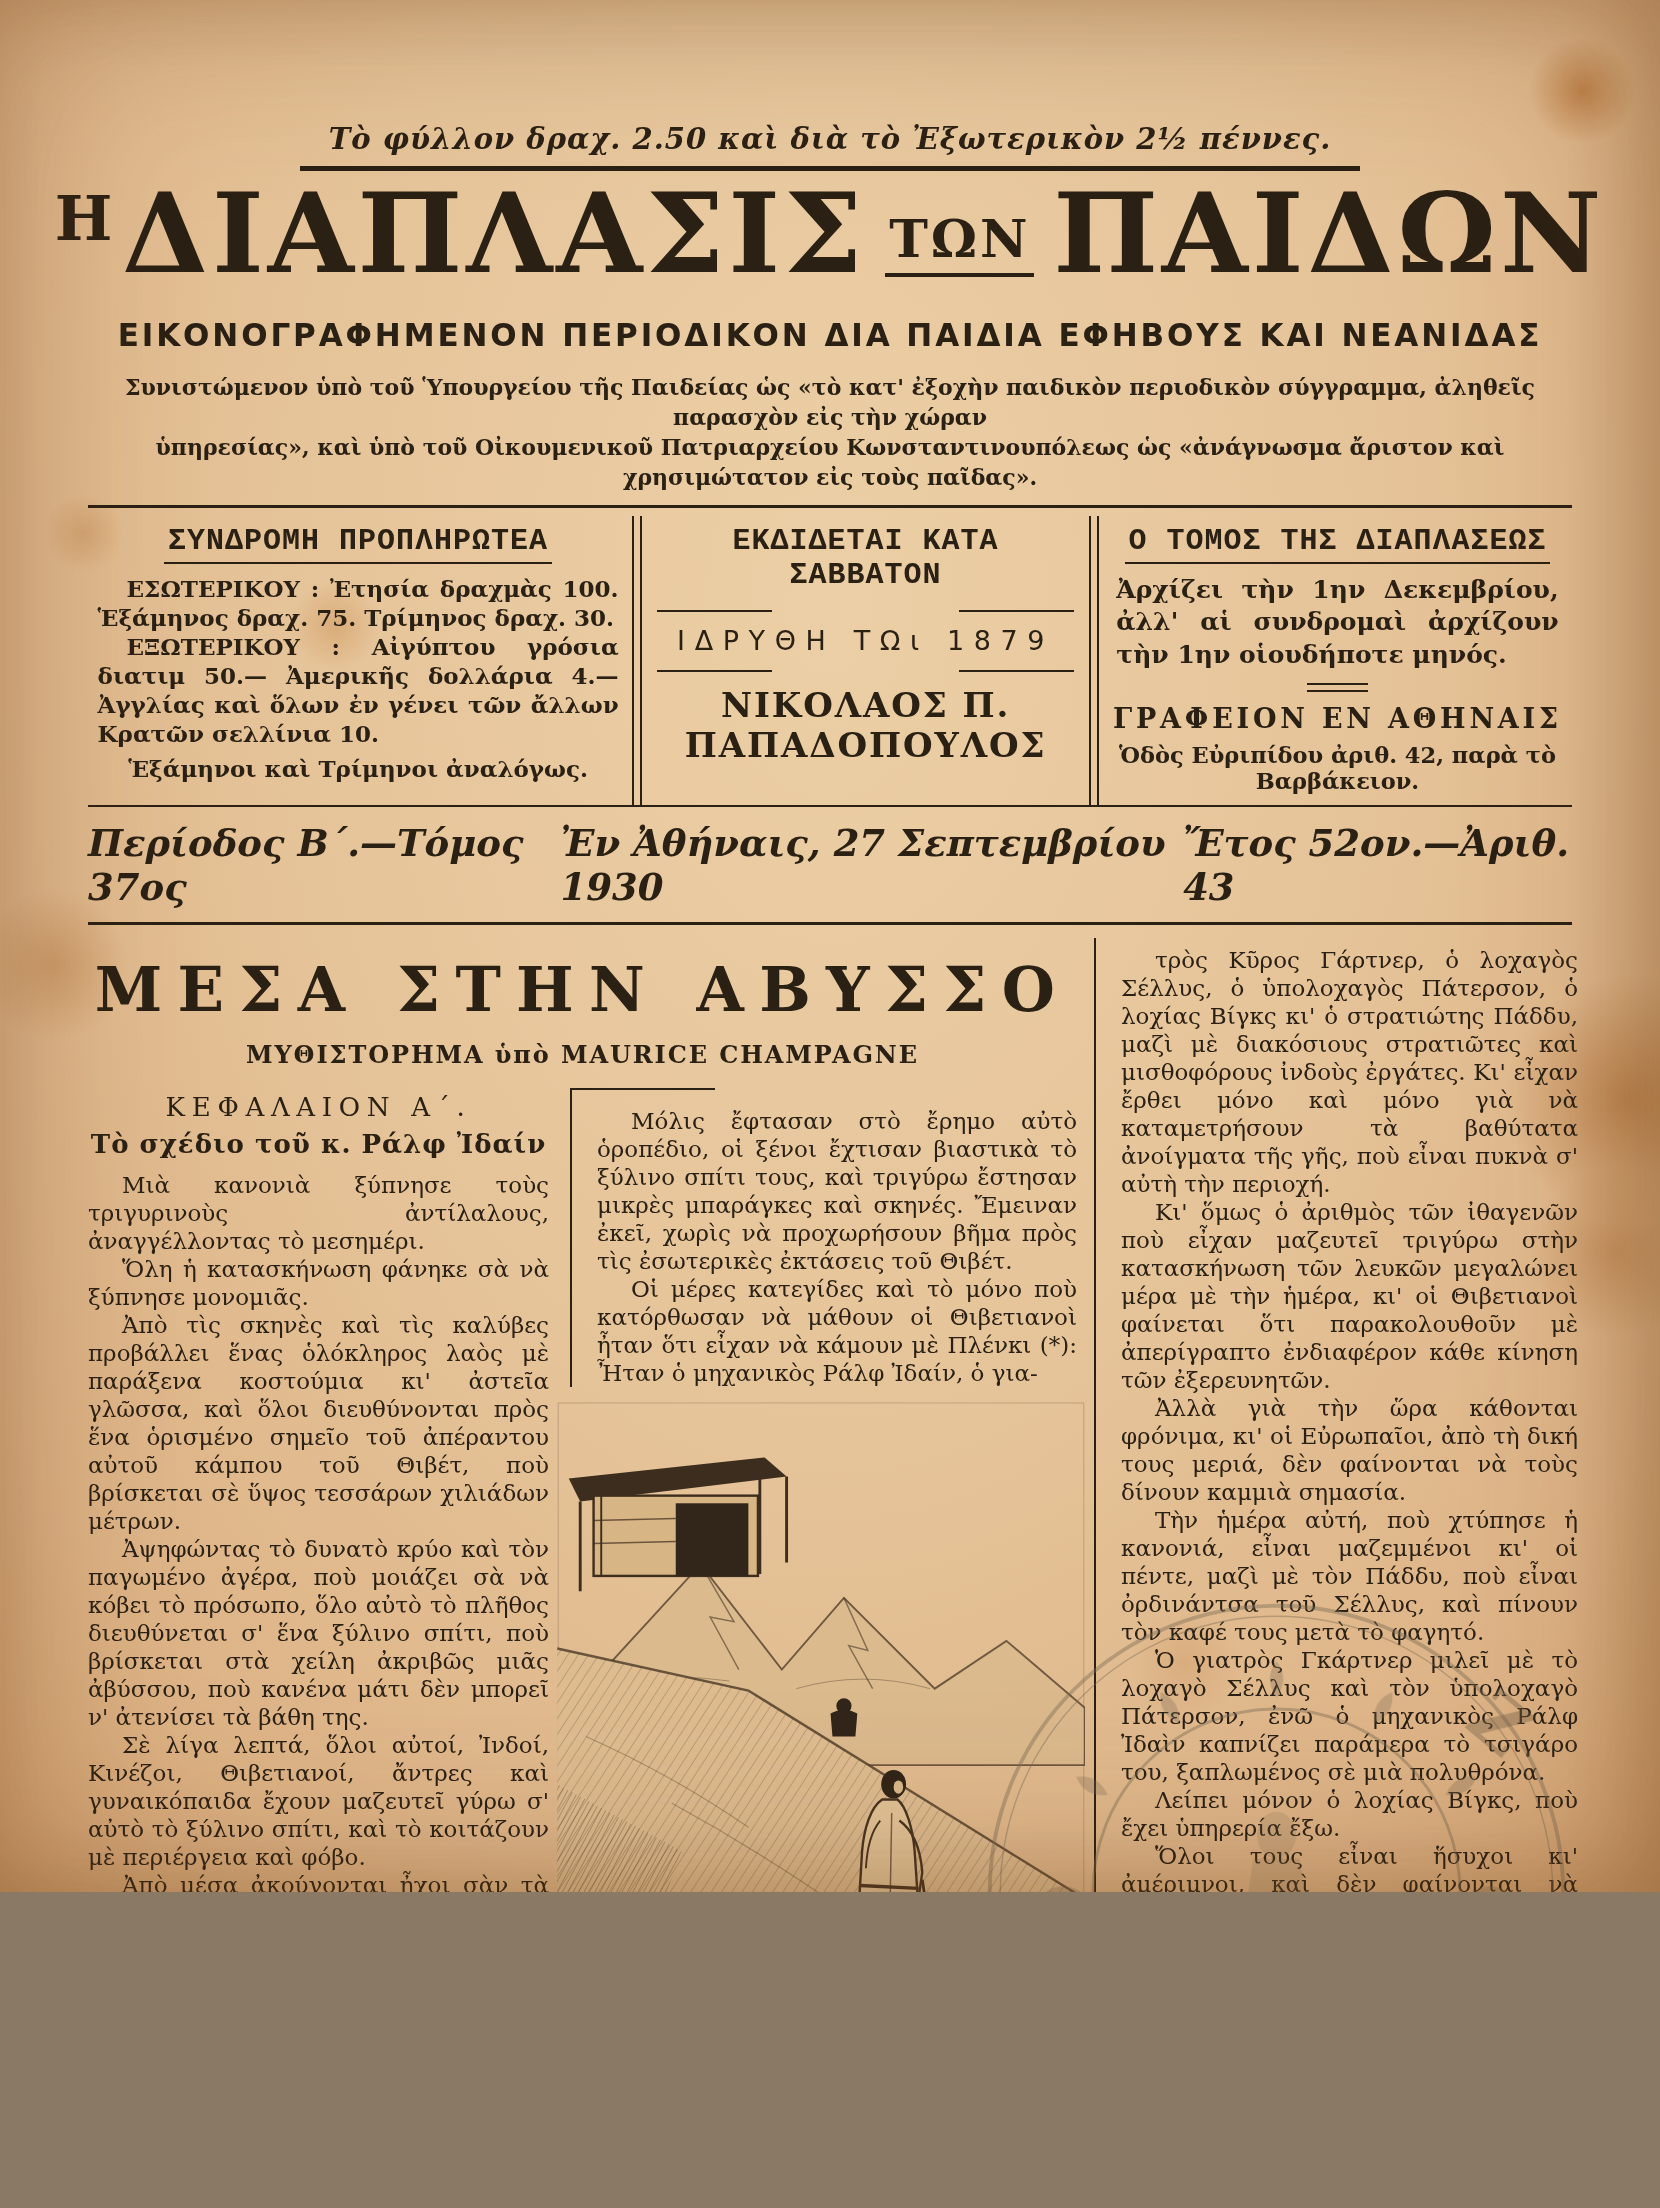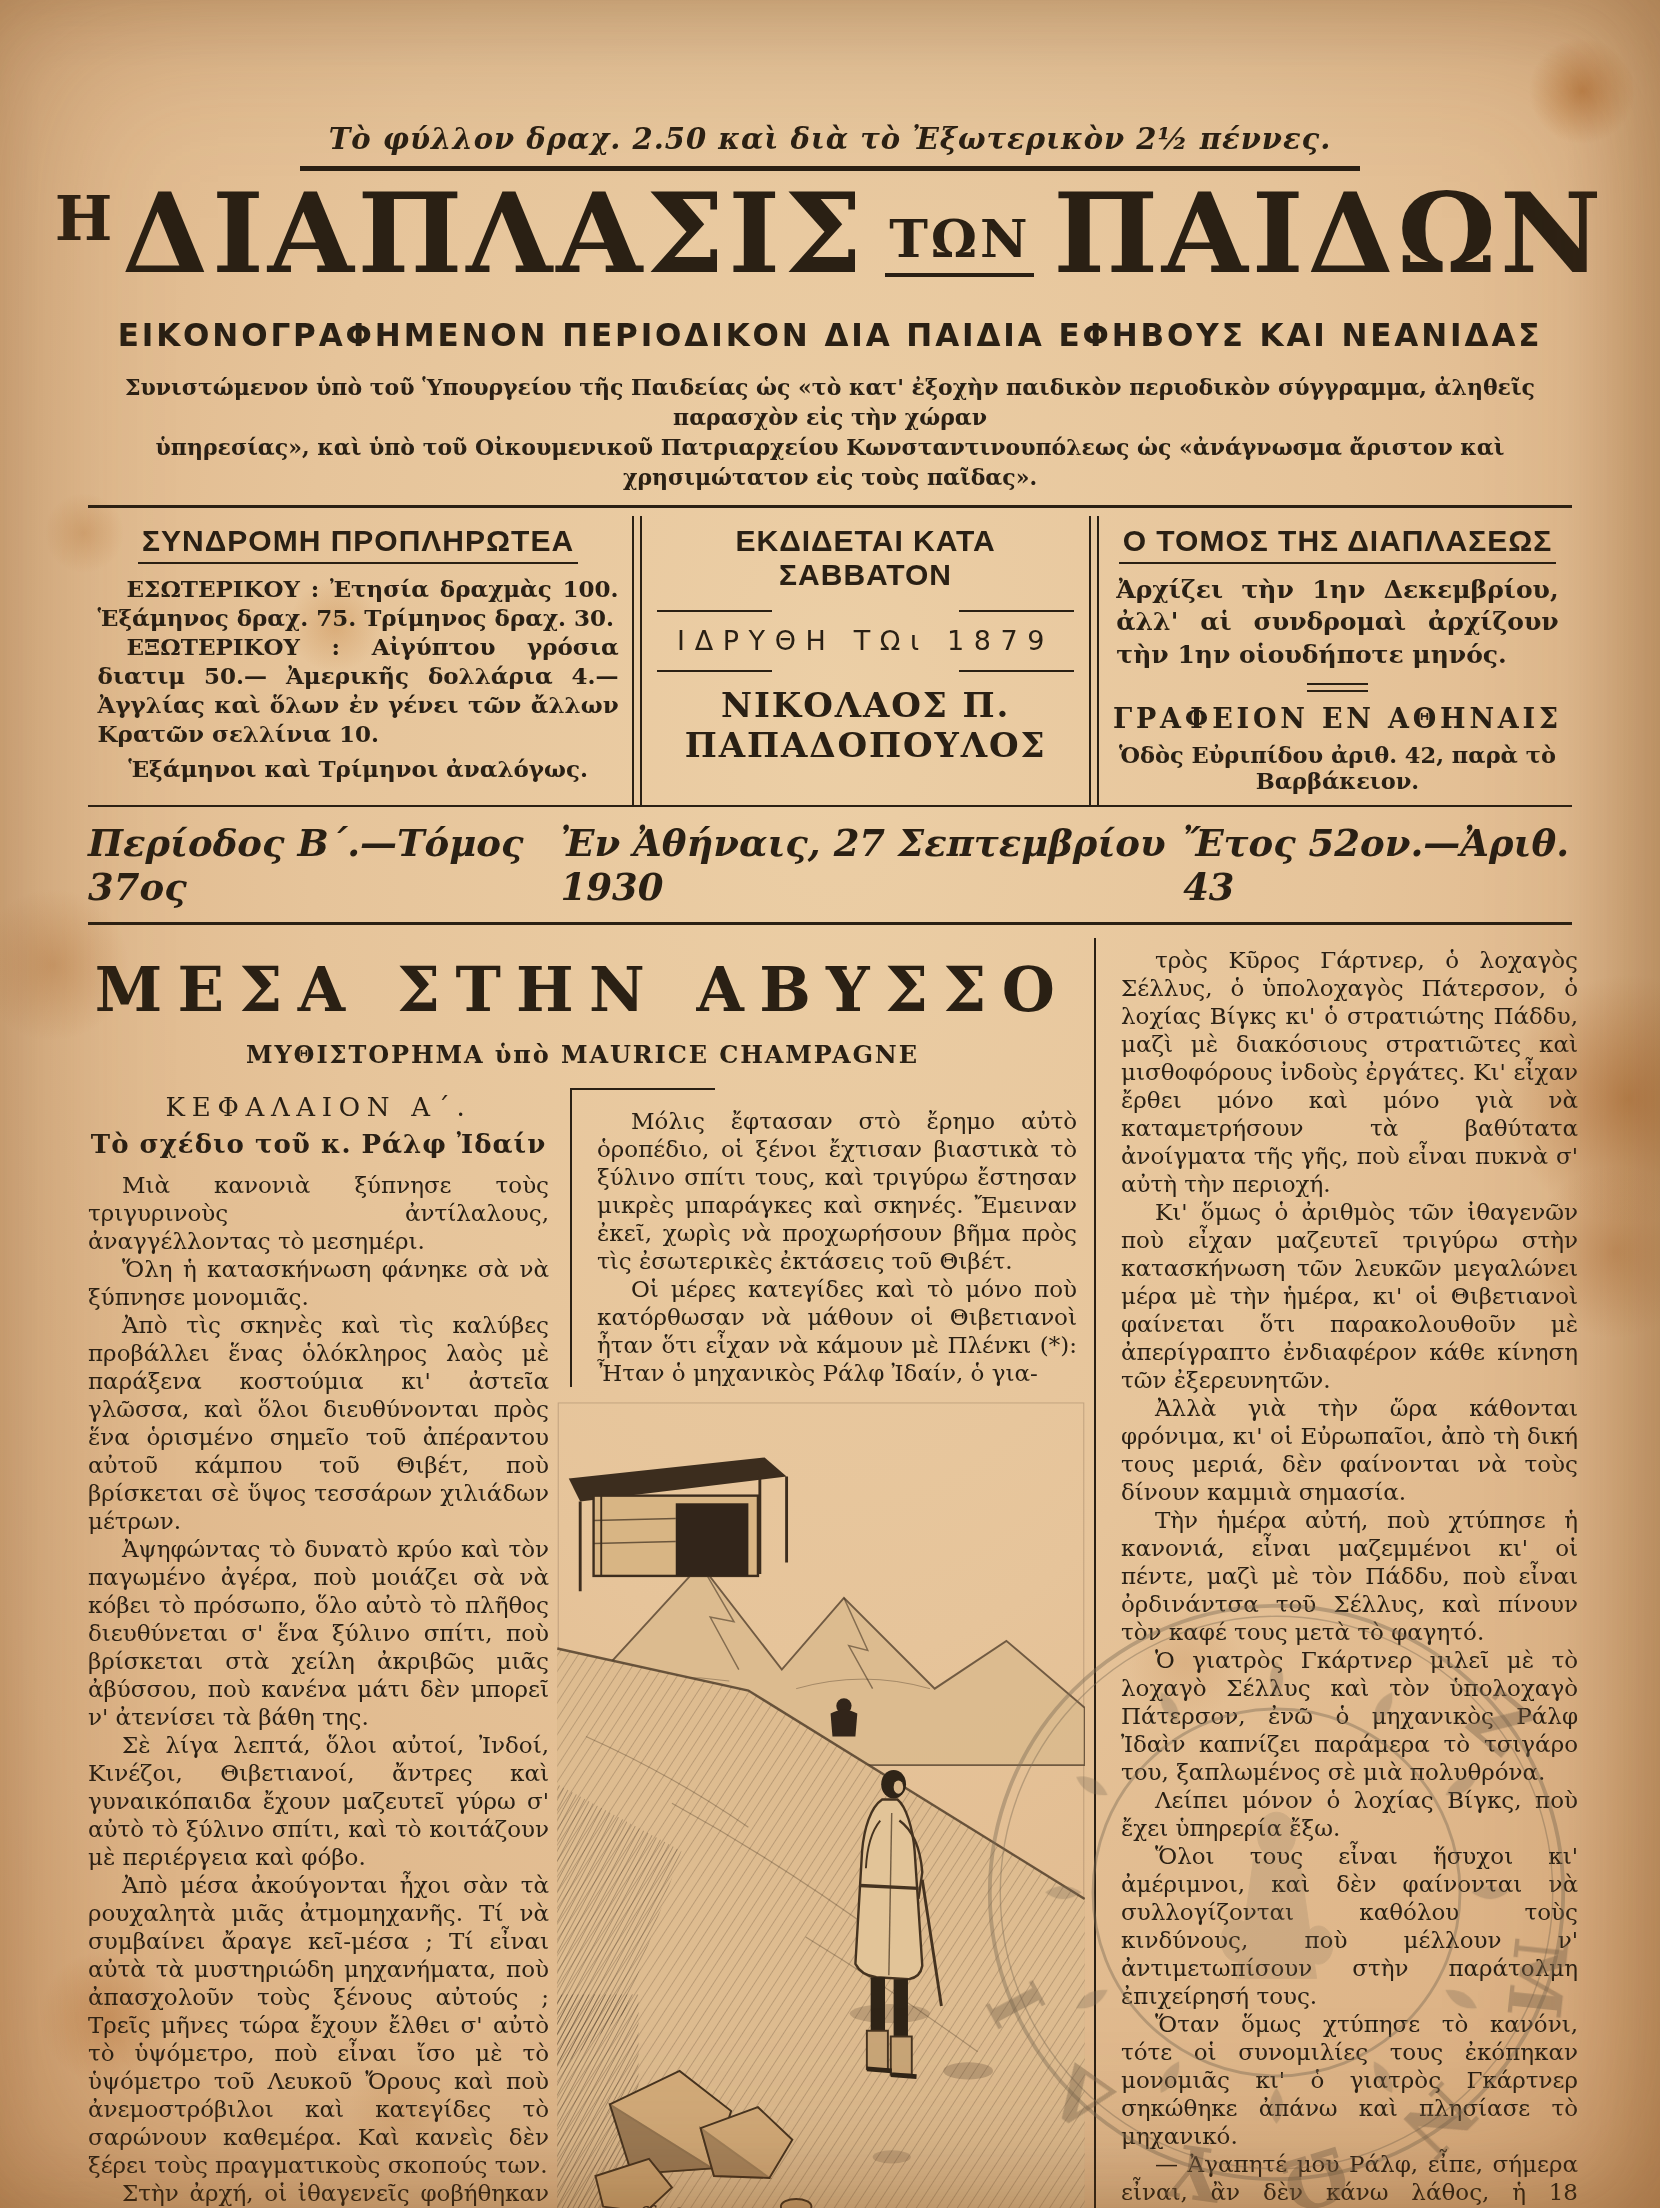--- a/index.html
+++ b/index.html
@@ -1,17 +1,17 @@
 <!DOCTYPE html>
 <html><head>
 <meta charset="utf-8">
 <style>
   html,body{margin:0;padding:0;background:#8a7a65;}
   .page{
-    position:relative;width:1660px;height:2208px;overflow:hidden;
+    position:relative;width:1660px;height:1892px;overflow:hidden;
     color:#2a2014;font-family:"DejaVu Serif",serif;
     background:
       radial-gradient(circle at 1582px 91px, rgba(172,96,30,.55), rgba(172,96,30,0) 53px),
       radial-gradient(circle at 1628px 1099px, rgba(166,94,34,.5), rgba(166,94,34,0) 124px),
       radial-gradient(circle at 1615px 1252px, rgba(166,94,34,.35), rgba(166,94,34,0) 86px),
       radial-gradient(circle at 53px 965px, rgba(170,100,40,.32), rgba(170,100,40,0) 76px),
       radial-gradient(circle at 107px 2017px, rgba(175,105,45,.4), rgba(175,105,45,0) 67px),
       radial-gradient(circle at 335px 626px, rgba(190,120,50,.32), rgba(190,120,50,0) 46px),
       radial-gradient(circle at 84px 533px, rgba(180,110,45,.28), rgba(180,110,45,0) 40px),
       radial-gradient(circle at 1185px 1663px, rgba(180,112,52,.18), rgba(180,112,52,0) 57px),
@@ -36,21 +36,21 @@
     font-size:31px;letter-spacing:2.9px;margin-top:25px;}
   .endorse{text-align:center;font-weight:bold;font-size:22px;line-height:30px;margin:19px 115px 13.4px;}
 
   
   .info-row{display:flex;margin:7.6px 88px 0;align-items:stretch;}
   .vsep{width:5.7px;border-left:2.9px solid #2a2014;border-right:2.9px solid #2a2014;margin:0 3.8px;}
   .ibox{padding:7.6px 9.6px 11.5px;}
   .ibox.left{width:521px;}
   .ibox.mid{width:421px;text-align:center;}
   .ibox.right{flex:1;text-align:center;}
-  .ibox-title{font-family:Liberation Sans, sans-serif;font-weight:bold;font-size:30px;letter-spacing:1px;
+  .ibox-title{font-family:Liberation Mono, monospace;font-weight:bold;font-size:30px;letter-spacing:1px;
     text-align:center;width:fit-content;margin:0 auto 9.6px;border-bottom:2.9px solid #2a2014;padding:0 3.8px 4.8px;}
   .ibox.left p{margin:0;font-weight:bold;font-size:23px;line-height:29px;text-align:justify;text-indent:29px;}
   .ibox.left p.center{text-align:center;text-indent:0;margin-top:5.7px;}
   .split-rule{display:flex;justify-content:space-between;margin:13.4px 1.9px;}
   .split-rule span{width:115px;border-top:2.9px solid #2a2014;}
   .founded{font-family:"DejaVu Sans",sans-serif;font-size:27px;letter-spacing:9.6px;}
   .founder-label{font-family:"DejaVu Sans",sans-serif;font-weight:bold;font-size:22px;letter-spacing:1px;margin-top:3.8px;}
   .founder-name{font-weight:bold;font-size:34px;letter-spacing:1.9px;margin-top:5.7px;}
   .ibox.right .vol-text{font-weight:bold;font-size:25px;line-height:32.5px;text-align:justify;margin:1.9px 3.8px 0;}
   .mini-rule{width:61px;height:4.8px;border-top:2.4px solid #2a2014;border-bottom:2.4px solid #2a2014;margin:11.5px auto;}

